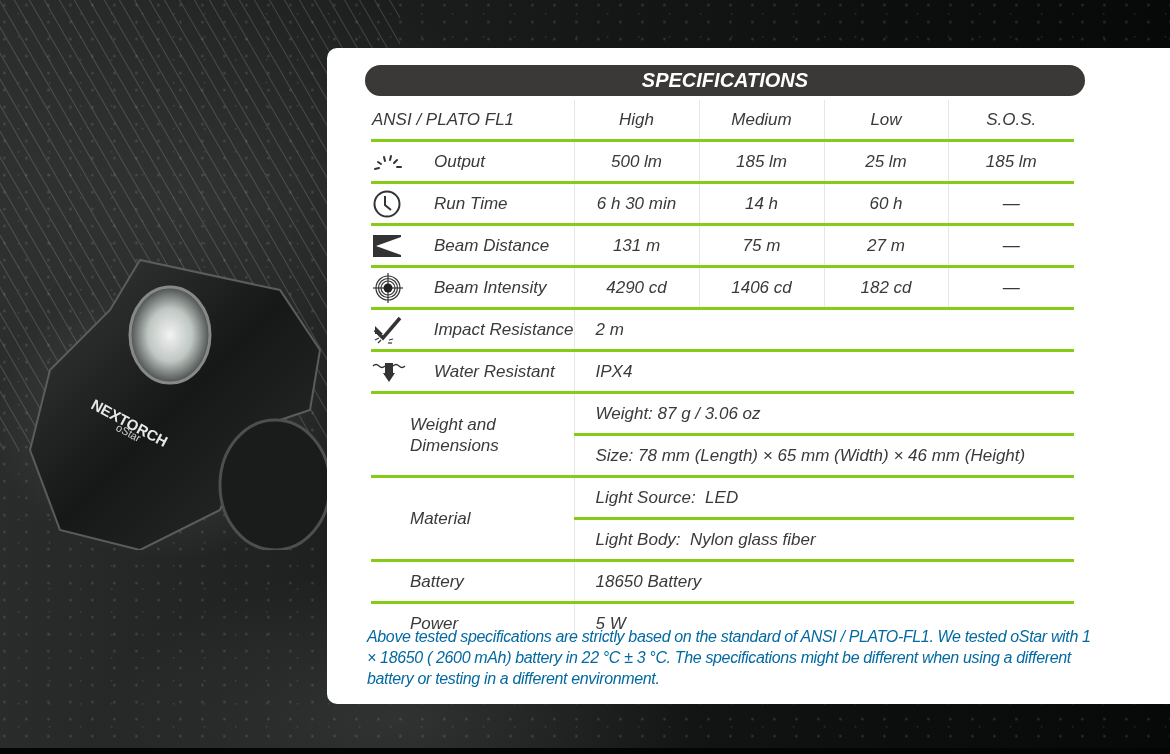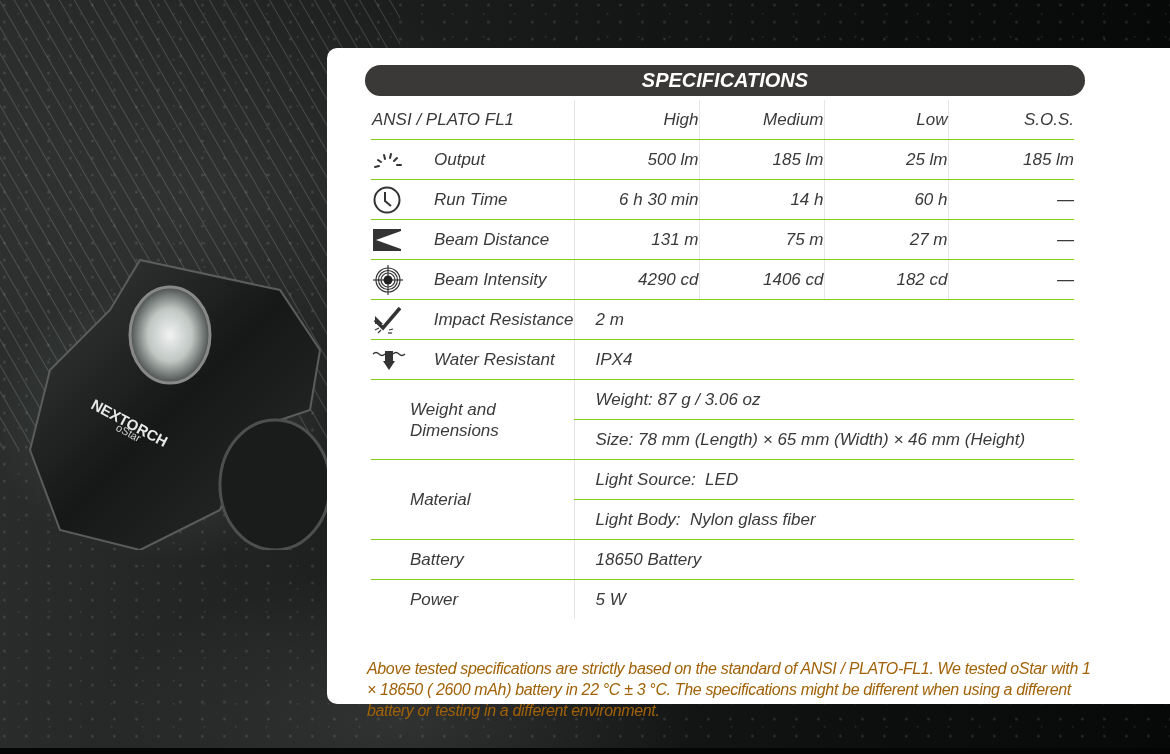--- a/index.html
+++ b/index.html
@@ -41,33 +41,33 @@
   .title-pill {
     position:absolute; left:38px; top:17px; width:720px; height:31px;
     background:#3b3938; border-radius:16px;
     color:#ffffff; font-weight:bold; font-size:20px; line-height:31px; text-align:center;
   }
   table.spec {
     position:absolute; left:44px; top:52px; width:703px;
     border-collapse:collapse; table-layout:fixed; color:#3a3a3a; font-size:17px;
   }
   table.spec td {
-    height:39px; border-bottom:1px solid #84cc16; padding:0; vertical-align:middle;
+    height:39px; border-bottom:3px solid #84cc16; padding:0; vertical-align:middle;
   }
   table.spec td + td { border-left:1px solid #e6e6e6; }
   table.spec tr:last-child td { border-bottom:none; }
-  .c { text-align:right; }
+  .c { text-align:center; }
   .lbl { padding-left:1px !important; white-space:nowrap; }
   .lblwrap { display:flex; align-items:center;gap:28px; }
   .ico { width:34px; height:26px; display:inline-flex; align-items:center; justify-content:flex-start; }
   .ind { padding-left:39px !important; }
   .val { padding-left:21px !important; text-align:left; }
   .note {
-    position:absolute; left:40px; top:610px; width:725px;
-    font-size:16px; line-height:21px; color:#a16207; letter-spacing:-0.35px;
+    position:absolute; left:40px; top:578px; width:725px;
+    font-size:16px; line-height:21px; color:#0369a1; letter-spacing:-0.35px;
   }
 </style>
 </head>
 <body>
 
 <div class="bg">
   <div class="drops"></div>
   <div class="rain"></div>
   <svg class="torch" viewBox="0 0 310 300">
     <defs>

